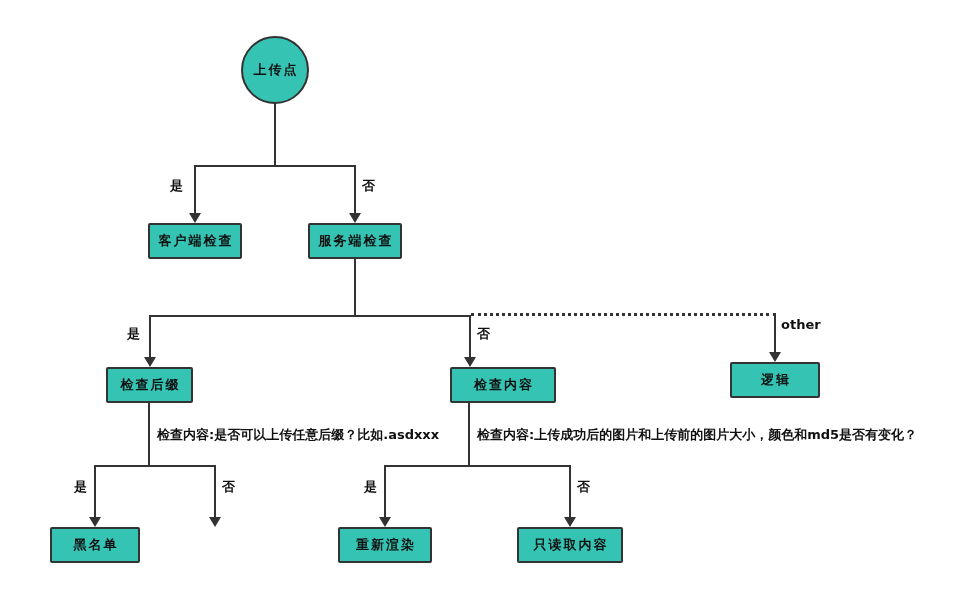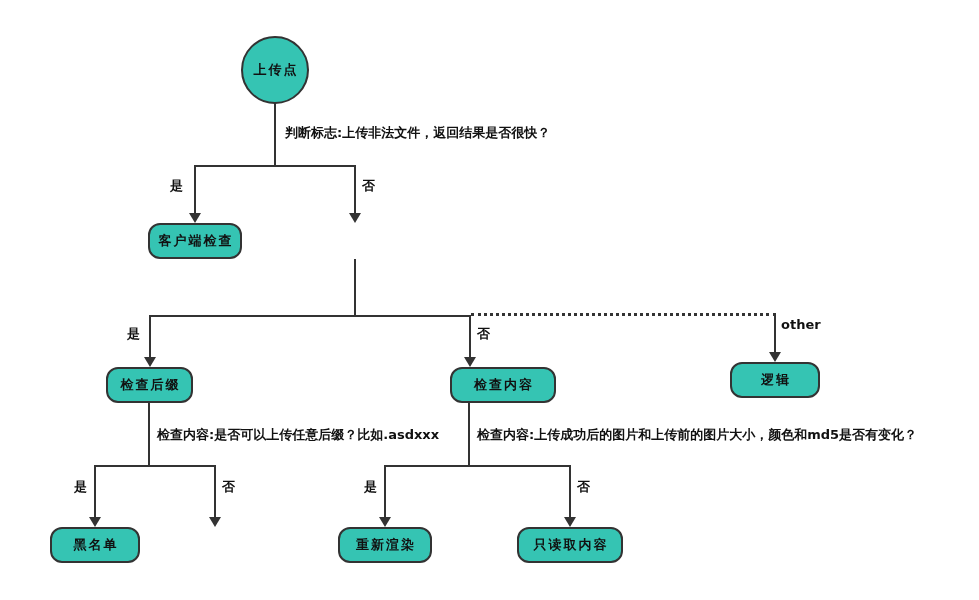--- a/index.html
+++ b/index.html
@@ -26,21 +26,21 @@
     background:var(--node-fill);
     border:2px solid var(--node-border);
     color:var(--text);
     display:flex;
     align-items:center;
     justify-content:center;
     font-size:13px;
     font-weight:bold;
     letter-spacing:2px;
     box-sizing:border-box;
-    border-radius:12px;
+    border-radius:2px;
     text-indent:2px;
   }
   .node.circle{
     border-radius:50%;
   }
   .vline{
     position:absolute;
     width:2px;
     background:var(--connector);
   }
@@ -77,21 +77,20 @@
     color:var(--text);
     white-space:nowrap;
   }
 </style>
 </head>
 <body>
 
 <div class="canvas">
 
   <div class="vline" style="left:274px;top:103px;height:63px"></div>
-  <div class="qlabel" style="left:285px;top:124px">判断标志:上传非法文件，返回结果是否很快？</div>
 
   <div class="hline" style="left:194px;top:165px;width:162px"></div>
   <div class="vline" style="left:194px;top:165px;height:50px"></div>
   <div class="arrow" style="left:189px;top:213px"></div>
   <div class="elabel" style="left:170px;top:177px">是</div>
   <div class="vline" style="left:354px;top:165px;height:50px"></div>
   <div class="arrow" style="left:349px;top:213px"></div>
   <div class="elabel" style="left:362px;top:177px">否</div>
 
   <div class="vline" style="left:354px;top:259px;height:57px"></div>
@@ -131,20 +130,23 @@
   <div class="elabel" style="left:577px;top:478px">否</div>
 
   <div class="node circle" style="left:241px;top:36px;width:68px;height:68px">
     <span>上传点</span>
   </div>
 
   <div class="node" style="left:148px;top:223px;width:94px;height:36px">
     <span>客户端检查</span>
   </div>
 
+  <div class="node" style="left:308px;top:223px;width:94px;height:36px">
+    <span>服务端检查</span>
+  </div>
 
   <div class="node" style="left:106px;top:367px;width:87px;height:36px">
     <span>检查后缀</span>
   </div>
 
   <div class="node" style="left:450px;top:367px;width:106px;height:36px">
     <span>检查内容</span>
   </div>
 
   <div class="node" style="left:730px;top:362px;width:90px;height:36px">

